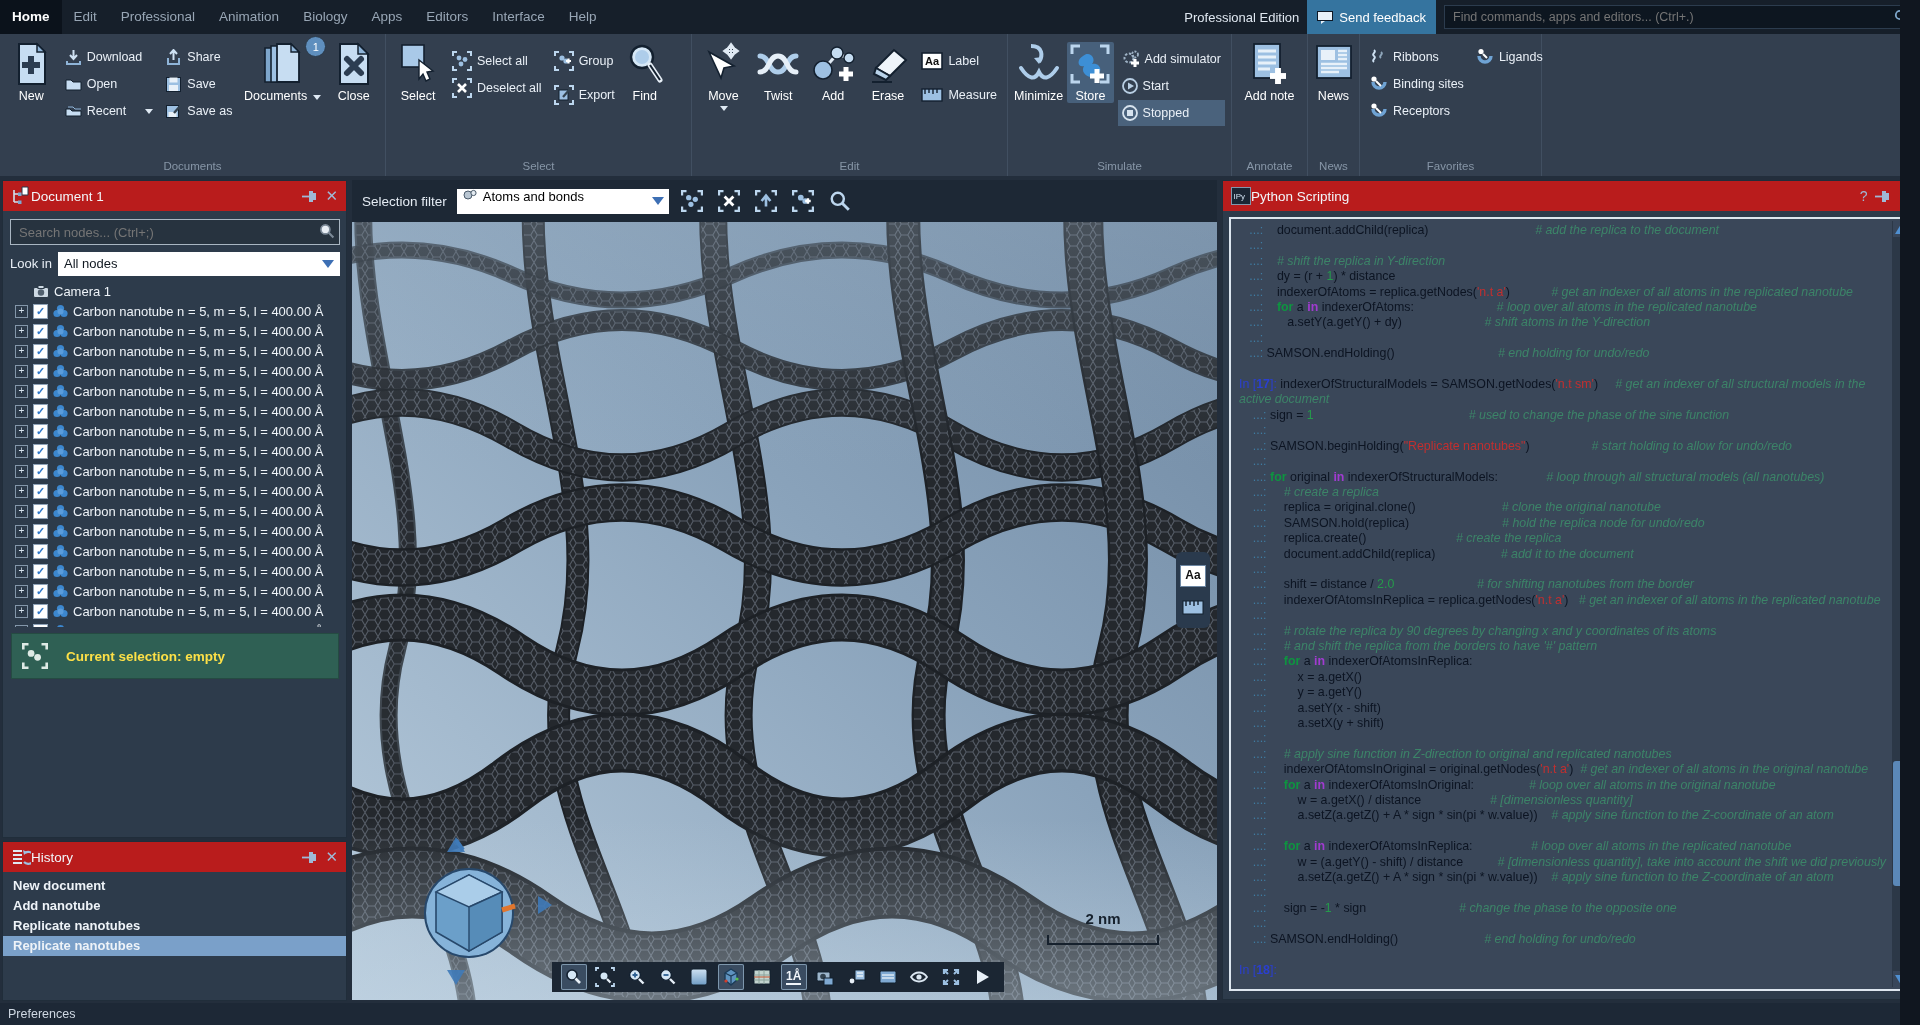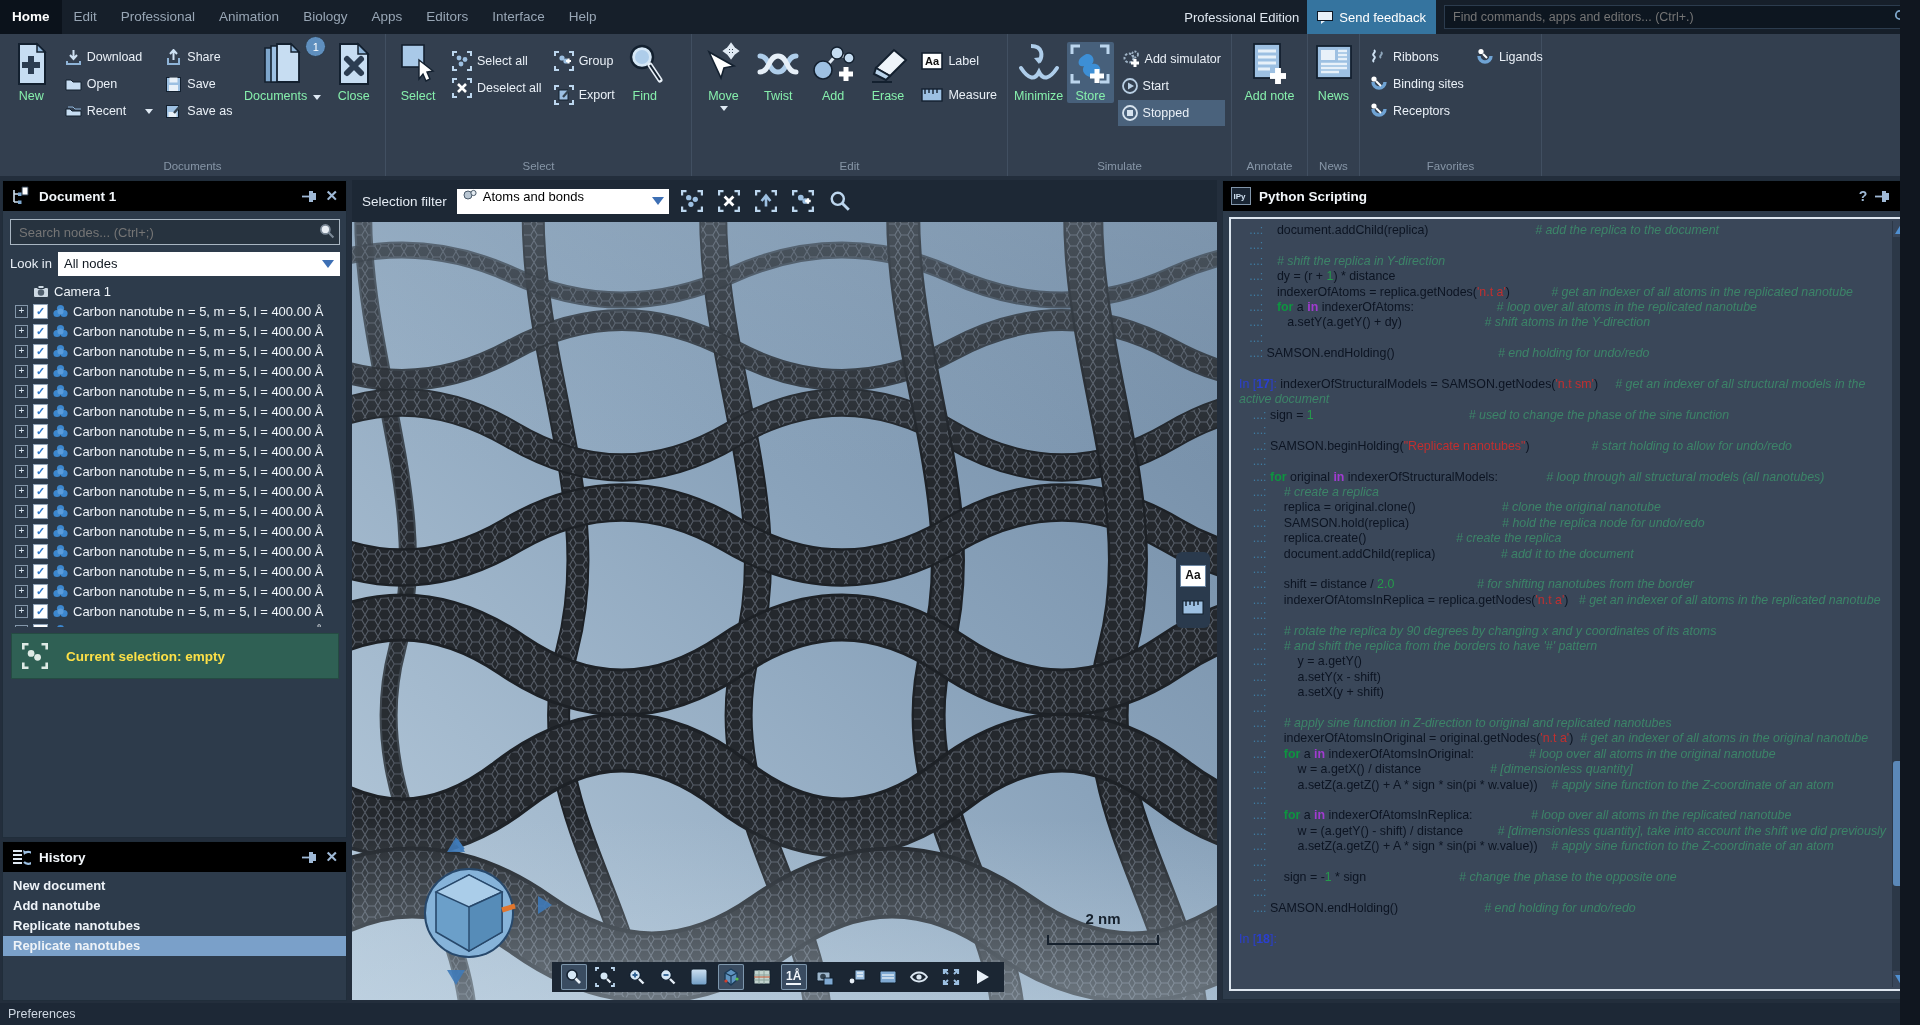--- a/index.html
+++ b/index.html
@@ -13,30 +13,30 @@
   #feedback-btn{display:flex;align-items:center;gap:6px;background:#35749f;height:34px;padding:0 10px;font-size:13px;color:#fff;}
   #cmd-search{position:relative;width:470px;height:24px;}
   #cmd-search input{width:100%;height:100%;box-sizing:border-box;background:#0d1620;border:1px solid #2c3c4e;color:#93a2b2;font-size:12.5px;padding:0 26px 0 8px;font-family:"Liberation Sans",sans-serif;}
   .mag{position:absolute;right:5px;top:4px;}
   
   #ribbon{position:absolute;left:0;top:34px;width:1920px;height:142px;background:#333f4f;}
   .rgroup{position:absolute;top:0;height:142px;border-right:1px solid #414f61;box-sizing:border-box;}
   .rgroup .glabel{position:absolute;bottom:4px;left:0;width:100%;text-align:center;font-size:11.5px;color:#8796a7;}
   .gwrap{display:flex;align-items:flex-start;gap:4px;padding:8px 6px 0 6px;}
   .bigbtn{display:flex;flex-direction:column;align-items:center;width:52px;gap:3px;cursor:default;}
-  .bigbtn .blabel{font-size:12.5px;color:#86efac;white-space:nowrap;}
+  .bigbtn .blabel{font-size:12.5px;color:#ffffff;white-space:nowrap;}
   .bigbtn.pressed{background:#47607b;border-radius:2px;}
   .scol{display:flex;flex-direction:column;justify-content:flex-start;gap:1px;padding-top:2px;}
   .srow{display:flex;align-items:center;gap:5px;height:26px;font-size:12.5px;color:#eaf0f7;white-space:nowrap;padding:0 4px;cursor:default;}
   .srow.hl{background:#4a627c;}
   .carert{width:0;height:0;border-left:4px solid transparent;border-right:4px solid transparent;border-top:5px solid #dfe9f3;margin-left:2px;}
   .badge{position:absolute;width:19px;height:19px;border-radius:50%;background:#5f8fbe;border:1px solid #2b3a4a;color:#fff;font-size:11px;display:flex;align-items:center;justify-content:center;}
   
   .panel{position:absolute;background:#2d3b4b;border:1px solid #202d3a;box-sizing:border-box;}
-  .phdr{height:30px;background:#000000;display:flex;align-items:center;gap:8px;padding:0 8px;font-size:13.5px;font-weight:bold;color:#f2f6fa;}
+  .phdr{height:30px;background:#b91c1c;display:flex;align-items:center;padding:0 8px;font-size:13.5px;font-weight:normal;color:#f2f6fa;}
   .phdr .sp{margin-left:auto;display:flex;gap:8px;align-items:center;color:#9fb9d6;font-size:14px;}
   .xg{font-size:15px;color:#9fb9d6;}
   
   #search-nodes{position:absolute;left:7px;top:38px;width:330px;height:26px;}
   #search-nodes input{width:100%;height:100%;box-sizing:border-box;background:#27333f;border:1px solid #a9b6c2;color:#9aa9b8;font-size:13px;padding:0 26px 0 8px;font-family:"Liberation Sans",sans-serif;}
   #lookin{position:absolute;left:7px;top:70px;width:330px;height:25px;display:flex;align-items:center;font-size:13px;}
   #lookin .lbl{width:48px;color:#e8eef5;}
   .combo{flex:1;height:24px;background:#fff;color:#101820;display:flex;align-items:center;padding:0 6px;gap:6px;position:relative;}
   .combo .tri{position:absolute;right:6px;top:8px;width:0;height:0;border-left:6px solid transparent;border-right:6px solid transparent;border-top:8px solid #3d6fb4;}
   #tree{position:absolute;left:0;top:100px;width:343px;bottom:210px;overflow:hidden;font-size:13px;}
@@ -971,20 +971,22 @@
           <div class="cl"><span class="tok-p">    ...:</span><span class="tok-c">     replica = original.clone()                         </span><span class="tok-m"># clone the original nanotube</span></div>
           <div class="cl"><span class="tok-p">    ...:</span><span class="tok-c">     SAMSON.hold(replica)                           </span><span class="tok-m"># hold the replica node for undo/redo</span></div>
           <div class="cl"><span class="tok-p">    ...:</span><span class="tok-c">     replica.create()                          </span><span class="tok-m"># create the replica</span></div>
           <div class="cl"><span class="tok-p">    ...:</span><span class="tok-c">     document.addChild(replica)                   </span><span class="tok-m"># add it to the document</span></div>
           <div class="cl"><span class="tok-p">    ...:</span></div>
           <div class="cl"><span class="tok-p">    ...:</span><span class="tok-c">     shift = distance / </span><span class="tok-n">2.0</span><span class="tok-c">                        </span><span class="tok-m"># for shifting nanotubes from the border</span></div>
           <div class="cl"><span class="tok-p">    ...:</span><span class="tok-c">     indexerOfAtomsInReplica = replica.getNodes(</span><span class="tok-s">'n.t a'</span><span class="tok-c">)   </span><span class="tok-m"># get an indexer of all atoms in the replicated nanotube</span></div>
           <div class="cl"><span class="tok-p">    ...:</span></div>
           <div class="cl"><span class="tok-p">    ...:</span><span class="tok-c">     </span><span class="tok-m"># rotate the replica by 90 degrees by changing x and y coordinates of its atoms</span></div>
           <div class="cl"><span class="tok-p">    ...:</span><span class="tok-c">     </span><span class="tok-m"># and shift the replica from the borders to have '#' pattern</span></div>
+          <div class="cl"><span class="tok-p">    ...:</span><span class="tok-c">     </span><span class="tok-k">for</span><span class="tok-c"> a </span><span class="tok-i">in</span><span class="tok-c"> indexerOfAtomsInReplica:</span></div>
+          <div class="cl"><span class="tok-p">    ...:</span><span class="tok-c">         x = a.getX()</span></div>
           <div class="cl"><span class="tok-p">    ...:</span><span class="tok-c">         y = a.getY()</span></div>
           <div class="cl"><span class="tok-p">    ...:</span><span class="tok-c">         a.setY(x - shift)</span></div>
           <div class="cl"><span class="tok-p">    ...:</span><span class="tok-c">         a.setX(y + shift)</span></div>
           <div class="cl"><span class="tok-p">    ...:</span></div>
           <div class="cl"><span class="tok-p">    ...:</span><span class="tok-c">     </span><span class="tok-m"># apply sine function in Z-direction to original and replicated nanotubes</span></div>
           <div class="cl"><span class="tok-p">    ...:</span><span class="tok-c">     indexerOfAtomsInOriginal = original.getNodes(</span><span class="tok-s">'n.t a'</span><span class="tok-c">)  </span><span class="tok-m"># get an indexer of all atoms in the original nanotube</span></div>
           <div class="cl"><span class="tok-p">    ...:</span><span class="tok-c">     </span><span class="tok-k">for</span><span class="tok-c"> a </span><span class="tok-i">in</span><span class="tok-c"> indexerOfAtomsInOriginal:                </span><span class="tok-m"># loop over all atoms in the original nanotube</span></div>
           <div class="cl"><span class="tok-p">    ...:</span><span class="tok-c">         w = a.getX() / distance                    </span><span class="tok-m"># [dimensionless quantity]</span></div>
           <div class="cl"><span class="tok-p">    ...:</span><span class="tok-c">         a.setZ(a.getZ() + A * sign * sin(pi * w.value))    </span><span class="tok-m"># apply sine function to the Z-coordinate of an atom</span></div>
           <div class="cl"><span class="tok-p">    ...:</span></div>

